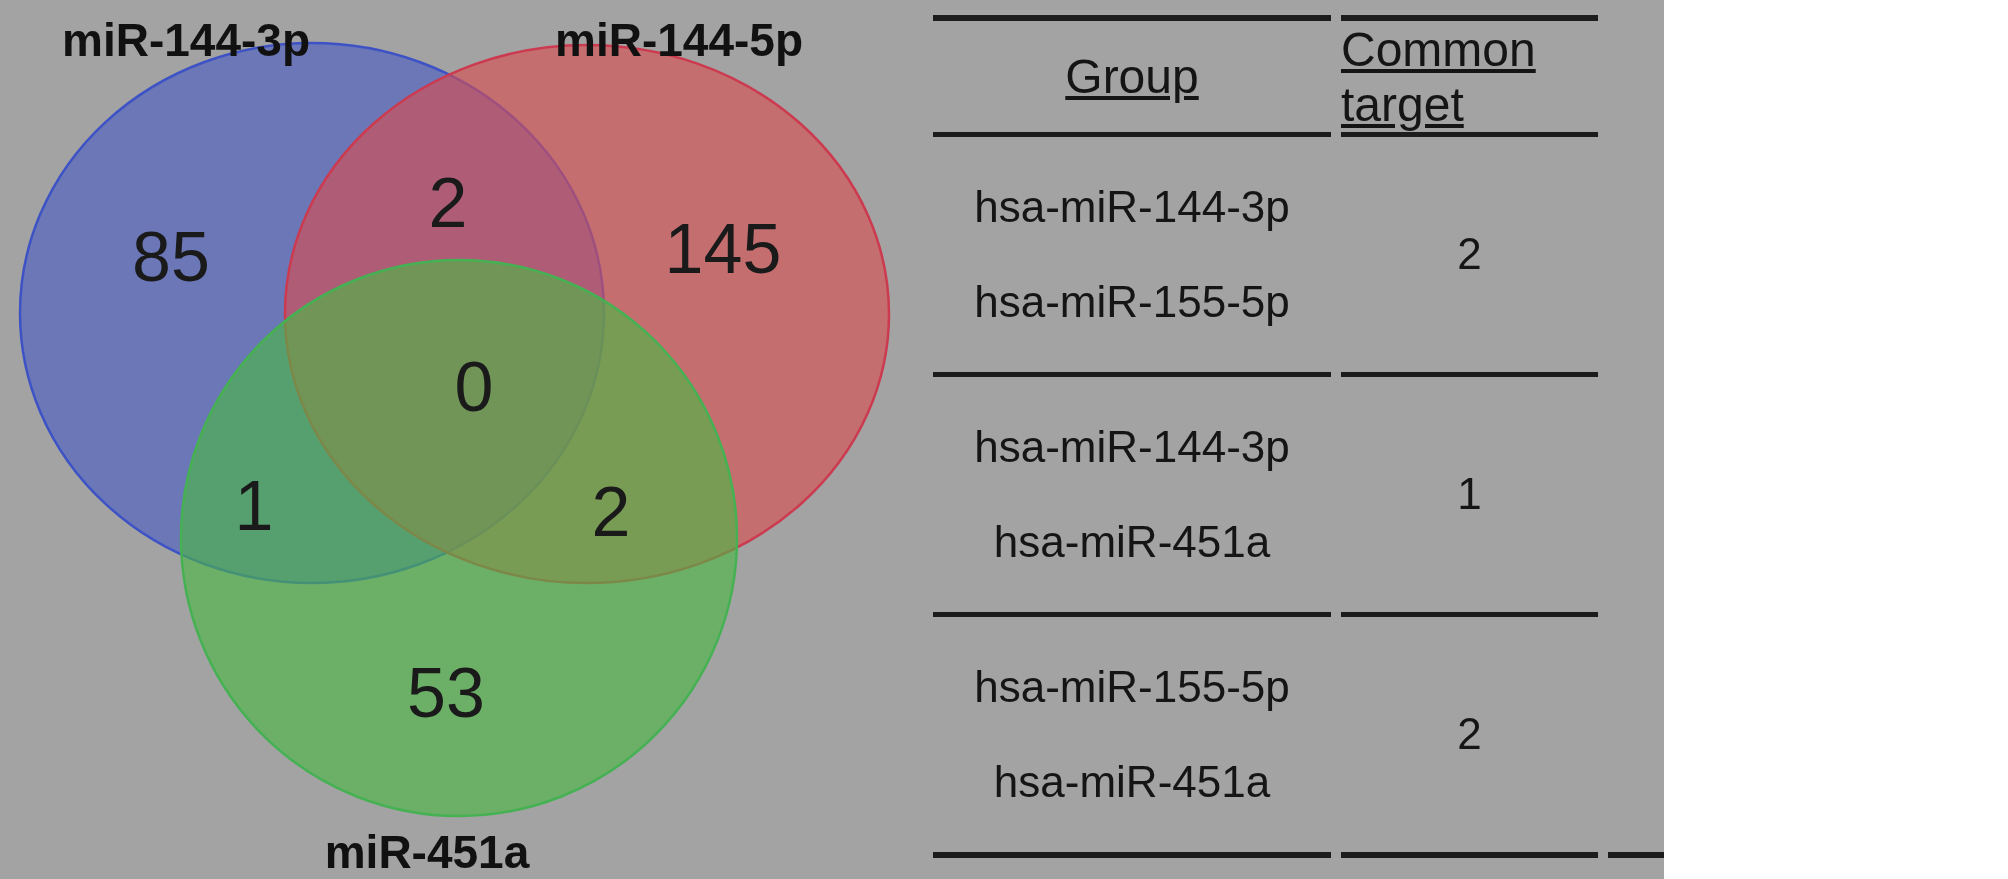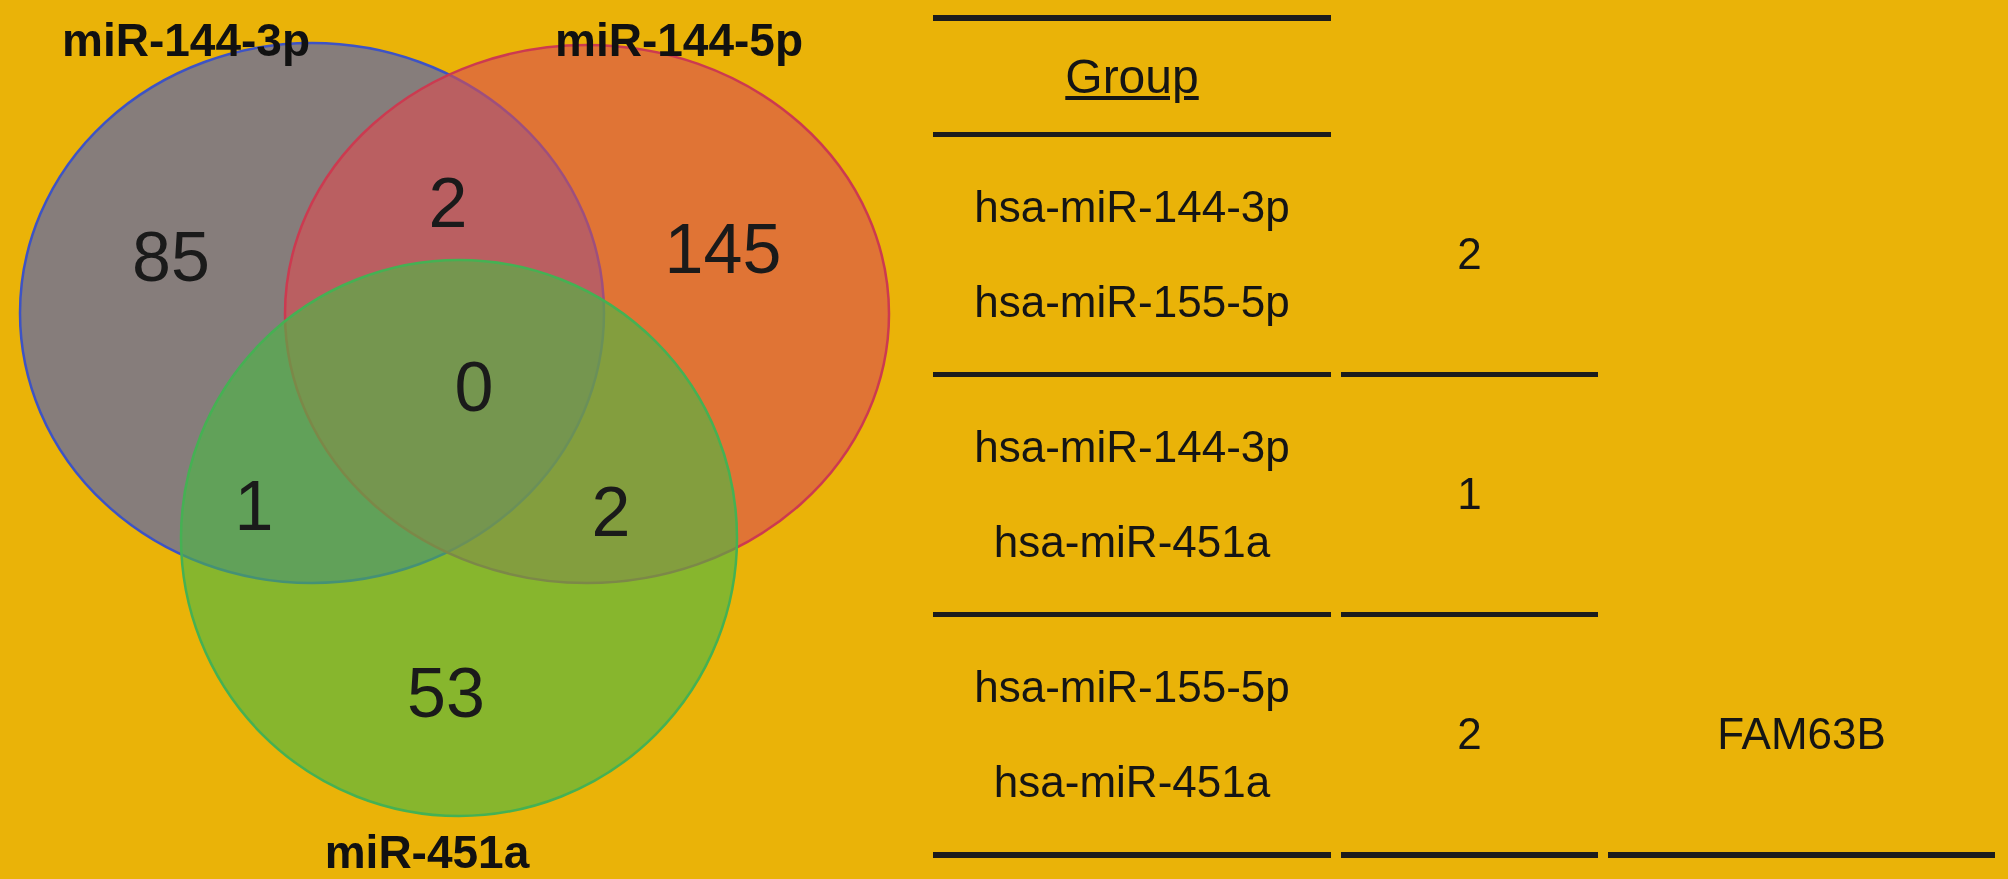--- a/index.html
+++ b/index.html
@@ -3,23 +3,23 @@
 <meta charset="utf-8">
 <style>
   html, body {
     margin: 0;
     padding: 0;
     background: #ffffff;
     font-family: "Liberation Sans", sans-serif;
   }
   .stage {
     position: relative;
-    width: 2008px;
+    width: 1664px;
     height: 879px;
-    background: #eab308;
+    background: #a3a3a3;
     overflow: hidden;
   }
 
   
   .venn-svg {
     position: absolute;
     left: 0;
     top: 0;
   }
   .venn-num {
@@ -109,20 +109,21 @@
     <text class="venn-num" x="448" y="227">2</text>
     <text class="venn-num" x="254" y="530">1</text>
     <text class="venn-num" x="611" y="536">2</text>
     <text class="venn-num" x="474" y="411">0</text>
   </svg>
 
   <div class="target-table">
 
     <div class="t-row t-head">
       <div class="t-cell">Group</div>
+      <div class="t-cell">Common target</div>
     </div>
 
     <div class="t-row t-body-row">
       <div class="t-cell two-line">
         <div class="cell-line">hsa-miR-144-3p</div>
         <div class="cell-line">hsa-miR-155-5p</div>
       </div>
       <div class="t-cell">
         <div class="cell-line">2</div>
       </div>

